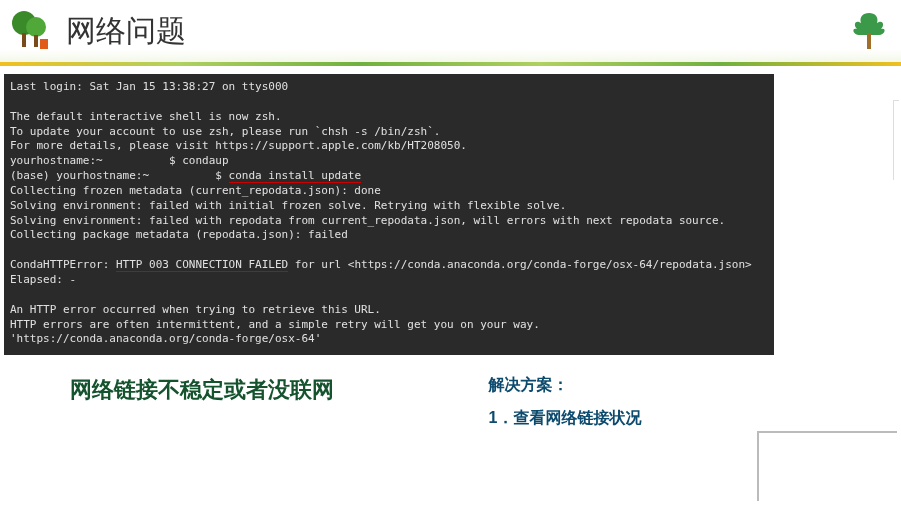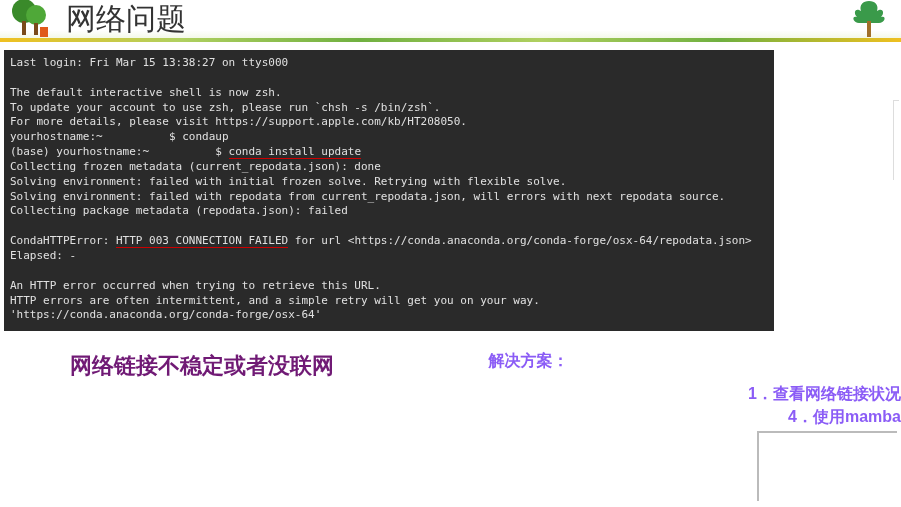--- a/index.html
+++ b/index.html
@@ -6,21 +6,21 @@
     body {
       width: 901px;
       height: 507px;
       font-family: "PingFang SC", "Microsoft YaHei", Arial, sans-serif;
       background: #fff;
       position: relative;
       overflow: hidden;
     }
     .header {
       position: relative;
-      height: 42px;
+      height: 66px;
       border-bottom: 4px solid;
       border-image: linear-gradient(90deg, #f0c020 0%, #b0d060 20%, #70b040 40%, #b0d060 60%, #70b040 80%, #f0c020 100%) 1;
       background: linear-gradient(180deg, #fff 0%, #fff 80%, rgba(176,208,96,0.15) 100%);
       display: flex;
       align-items: center;
     }
     .tree-left, .tree-right {
       width: 48px;
       height: 48px;
       position: relative;
@@ -54,40 +54,39 @@
     }
     .below {
       display: flex;
       margin-top: 20px;
     }
     .left-note {
       width: 52%;
       padding-left: 70px;
       font-size: 22px;
       font-weight: 700;
-      color: #701a75;
+      color: #14532d;
     }
     .solution {
       width: 48%;
       padding-left: 20px;
       font-size: 16px;
-      color: #8b5cf6;
+      color: #0c4a6e;
       position: relative;
     }
     .solution-title {
       font-weight: 700;
       margin-bottom: 12px;
     }
     .solution ol {
       list-style: none;
       font-weight: 700;
     }
     .solution li {
       margin: 2px 0;
-      text-align: right;
     }
     .panel-edge {
       position: absolute;
       right: 4px;
       bottom: 6px;
       width: 140px;
       height: 70px;
       border-left: 2px solid #bbb;
       border-top: 2px solid #bbb;
       background: #fff;
@@ -119,21 +118,21 @@
   <div class="tree-right">
     <svg viewBox="0 0 48 48">
       <path d="M24 6 C18 6 14 10 16 16 C10 12 8 18 12 22 C6 20 8 28 14 28 L34 28 C40 28 42 20 36 22 C40 18 38 12 32 16 C34 10 30 6 24 6 Z" fill="#3a9a4a"></path>
       <rect x="22" y="26" width="4" height="16" fill="#a0702a"></rect>
     </svg>
   </div>
 </div>
 
 <div class="thin-right-panel"></div>
 
-<div class="terminal"><span>Last login: Fri Mar 15 13:38:27 on ttys000</span>
+<div class="terminal"><span>Last login: Sat Jan 15 13:38:27 on ttys000</span>
 
 <span>The default interactive shell is now zsh.</span>
 <span>To update your account to use zsh, please run `chsh -s /bin/zsh`.</span>
 <span>For more details, please visit https://support.apple.com/kb/HT208050.</span>
 <span>yourhostname:~          $ condaup</span>
 <span>(base) yourhostname:~          $ </span><span class="underline-cmd">conda install update</span>
 <span>Collecting frozen metadata (current_repodata.json): done</span>
 <span>Solving environment: failed with initial frozen solve. Retrying with flexible solve.</span>
 <span>Solving environment: failed with repodata from current_repodata.json, will errors with next repodata source.</span>
 <span>Collecting package metadata (repodata.json): failed</span>
@@ -145,18 +144,17 @@
 <span>HTTP errors are often intermittent, and a simple retry will get you on your way.</span>
 <span>'https://conda.anaconda.org/conda-forge/osx-64'</span>
 </div>
 
 <div class="below">
   <div class="left-note">网络链接不稳定或者没联网</div>
   <div class="solution">
     <div class="solution-title">解决方案：</div>
     <ol>
       <li>1．查看网络链接状况</li>
-      <li>4．使用mamba</li>
     </ol>
   </div>
 </div>
 
 <div class="panel-edge"></div>
 
 </body></html>

